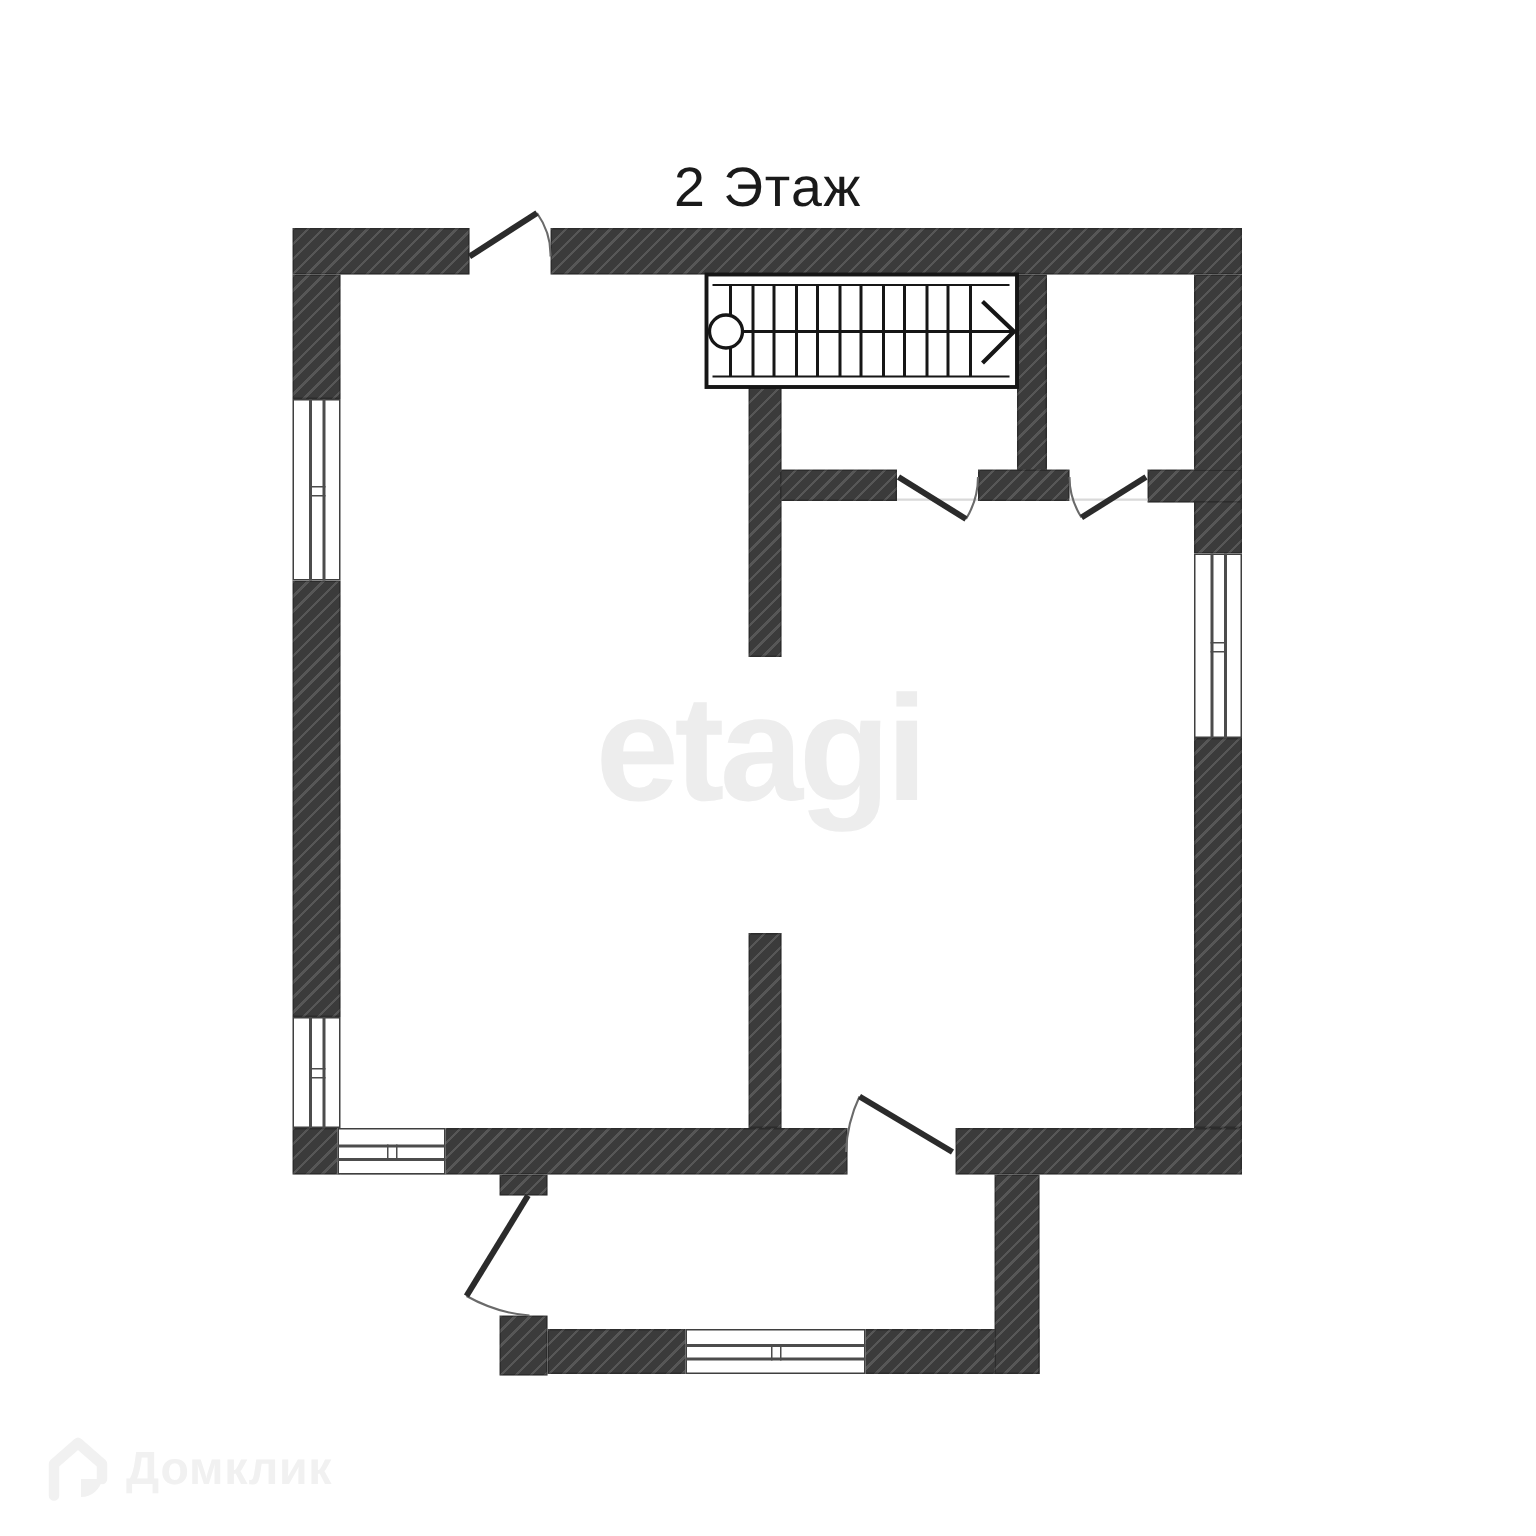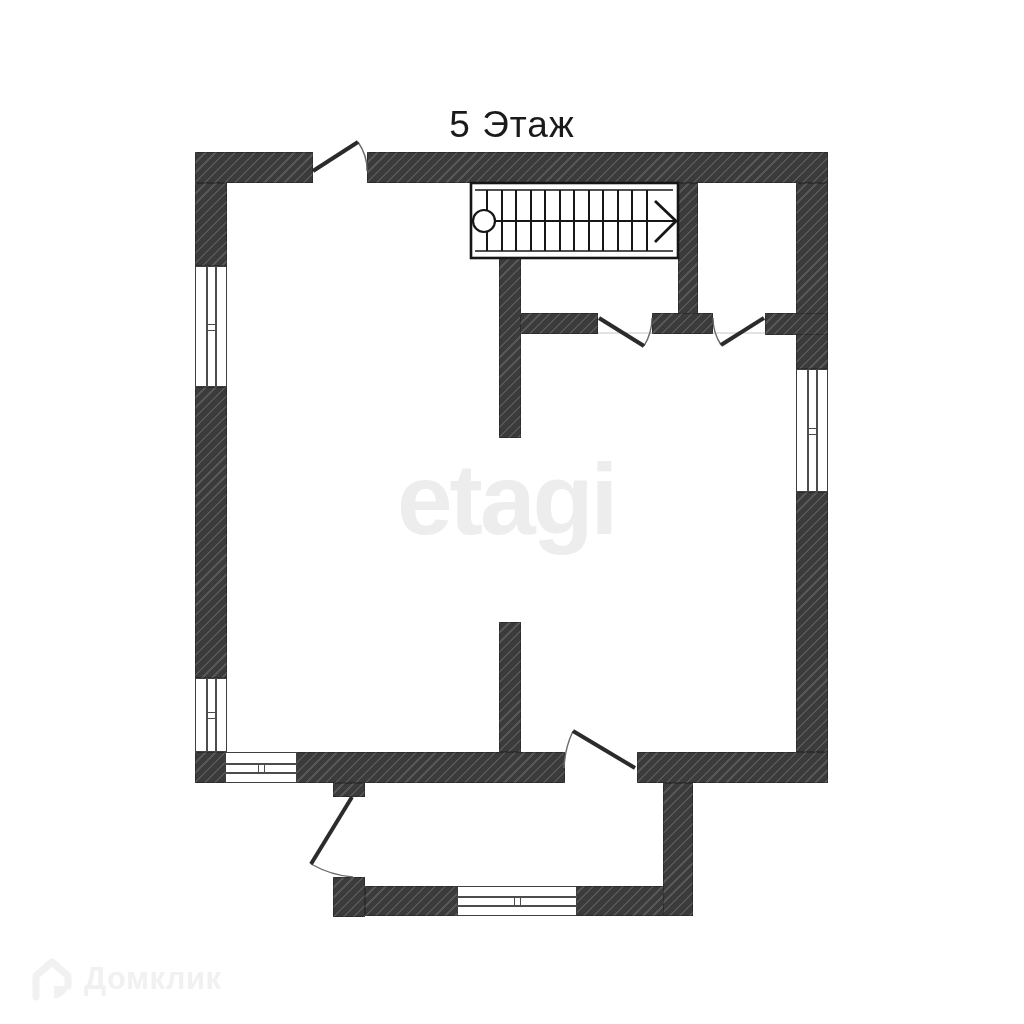--- a/index.html
+++ b/index.html
@@ -51,21 +51,21 @@
   #brand .brand-text{font-size:31px;font-weight:bold;margin-left:10px;letter-spacing:0.5px;}
   svg.overlay{position:absolute;left:0;top:0;}
 </style>
 </head>
 <body>
 
 <div id="canvas">
 
   <div id="etagi">etagi</div>
 
-  <div id="floor-title">5 Этаж</div>
+  <div id="floor-title">2 Этаж</div>
 
   <div class="wall" style="left:195px;top:152px;width:118px;height:31px;"></div>
   <div class="wall" style="left:367px;top:152px;width:461px;height:31px;"></div>
 
   <div class="wall" style="left:195px;top:183px;width:32px;height:83px;"></div>
   <div class="wall" style="left:195px;top:387px;width:32px;height:291px;"></div>
   <div class="wall" style="left:195px;top:752px;width:32px;height:31px;"></div>
 
   <div class="wall" style="left:796px;top:183px;width:32px;height:186px;"></div>
   <div class="wall" style="left:796px;top:492px;width:32px;height:260px;"></div>

